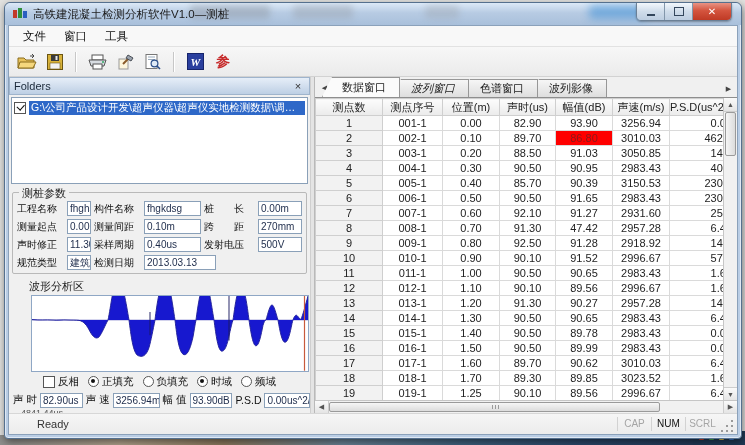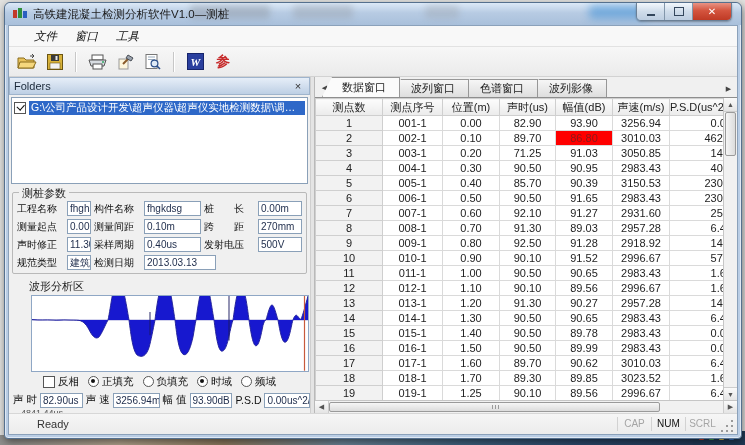--- a/index.html
+++ b/index.html
@@ -20,21 +20,21 @@
   .win-controls{position:absolute;top:0;right:9px;height:17px;display:flex;border:1px solid #6b8096;border-top:none;
     border-radius:0 0 5px 5px;overflow:hidden;box-shadow:0 1px 2px rgba(0,0,0,.3);}
   .wbtn{width:27px;height:17px;display:flex;align-items:center;justify-content:center;
     background:linear-gradient(#f2f7fc,#cfdcea 50%,#bccde0);border-right:1px solid #8296aa;color:#33465c;font-size:9px;cursor:default;}
   .wbtn.close{width:38px;border-right:none;background:linear-gradient(#e89384,#d4543e 45%,#bf3a25);color:#fff;font-size:10px;}
   .glyph-min{width:8px;height:2px;background:#33465c;margin-top:7px;}
   .glyph-max{width:8px;height:7px;border:1.5px solid #33465c;}
   
   .wbody{position:absolute;left:3px;right:3px;top:22px;bottom:3px;background:#f0f0f0;border:1px solid #8ba1ba;
     display:flex;flex-direction:column;overflow:hidden;}
-  .menubar{height:20px;background:#f8f8f8;border-bottom:1px solid #e2e2e2;display:flex;align-items:center;padding-left:16px;font-style:italic;}
+  .menubar{height:20px;background:#f8f8f8;border-bottom:1px solid #e2e2e2;display:flex;align-items:center;padding-left:5px;}
   .menu-item{font-size:11.5px;color:#111;padding:2px 9px;}
   .toolbar{height:29px;background:linear-gradient(#f7f7f7,#ebebeb);border-bottom:1px solid #d2d2d2;display:flex;align-items:center;padding-left:6px;gap:4px;}
   .tbtn{width:24px;height:24px;display:flex;align-items:center;justify-content:center;}
   .tsep{width:1px;height:20px;background:#c7c7c7;margin:0 4px;border-right:1px solid #fff;}
   .client{flex:1;display:flex;overflow:hidden;}
   
   .left{width:301px;display:flex;flex-direction:column;overflow:hidden;background:#f0f0f0;}
   .pane-cap{height:18px;background:linear-gradient(#e6eef8,#bdcfe4);border:1px solid #9fb4cc;display:flex;align-items:center;padding:0 4px;}
   .pane-cap .cap-title{flex:1;font-size:11px;color:#1c2a3a;}
   .pane-x{font-size:11px;color:#333;width:14px;text-align:center;line-height:12px;}
@@ -291,21 +291,21 @@
             </div>
           <div class="partial">4841.44us</div>
         </div>
 
         <div class="splitter"></div>
 
         <div class="right">
           <div class="tabstrip" id="tabstrip">
               <span class="tab-scroll">◀</span>
               <span class="tab active" style="z-index: 5;">数据窗口</span>
-              <span class="tab" style="z-index: 2;">波列窗口</span>
+              <span class="tab" style="z-index: 2; font-style: italic;">波列窗口</span>
               <span class="tab" style="z-index: 1;">色谱窗口</span>
               <span class="tab" style="z-index: 0;">波列影像</span>
               <span class="tab-scroll rightend">▶</span>
             </div>
           <div class="table-area">
             <table id="data-table">
                 <colgroup>
                   <col style="width: 67px;">
                   <col style="width: 60px;">
                   <col style="width: 57px;">
@@ -341,21 +341,21 @@
                     <td>0.10</td>
                     <td>89.70</td>
                     <td style="background: rgb(255, 0, 0); color: rgb(139, 26, 26);">86.80</td>
                     <td>3010.03</td>
                     <td class="psd">462.4</td>
                   </tr>
                   <tr>
                     <td class="rownum">3</td>
                     <td>003-1</td>
                     <td>0.20</td>
-                    <td>71.25</td>
+                    <td>88.50</td>
                     <td>91.03</td>
                     <td>3050.85</td>
                     <td class="psd">14.4</td>
                   </tr>
                   <tr>
                     <td class="rownum">4</td>
                     <td>004-1</td>
                     <td>0.30</td>
                     <td>90.50</td>
                     <td>90.95</td>
@@ -387,21 +387,21 @@
                     <td>92.10</td>
                     <td>91.27</td>
                     <td>2931.60</td>
                     <td class="psd">25.6</td>
                   </tr>
                   <tr>
                     <td class="rownum">8</td>
                     <td>008-1</td>
                     <td>0.70</td>
                     <td>91.30</td>
-                    <td>89.03</td>
+                    <td>47.42</td>
                     <td>2957.28</td>
                     <td class="psd">6.40</td>
                   </tr>
                   <tr>
                     <td class="rownum">9</td>
                     <td>009-1</td>
                     <td>0.80</td>
                     <td>92.50</td>
                     <td>91.28</td>
                     <td>2918.92</td>

